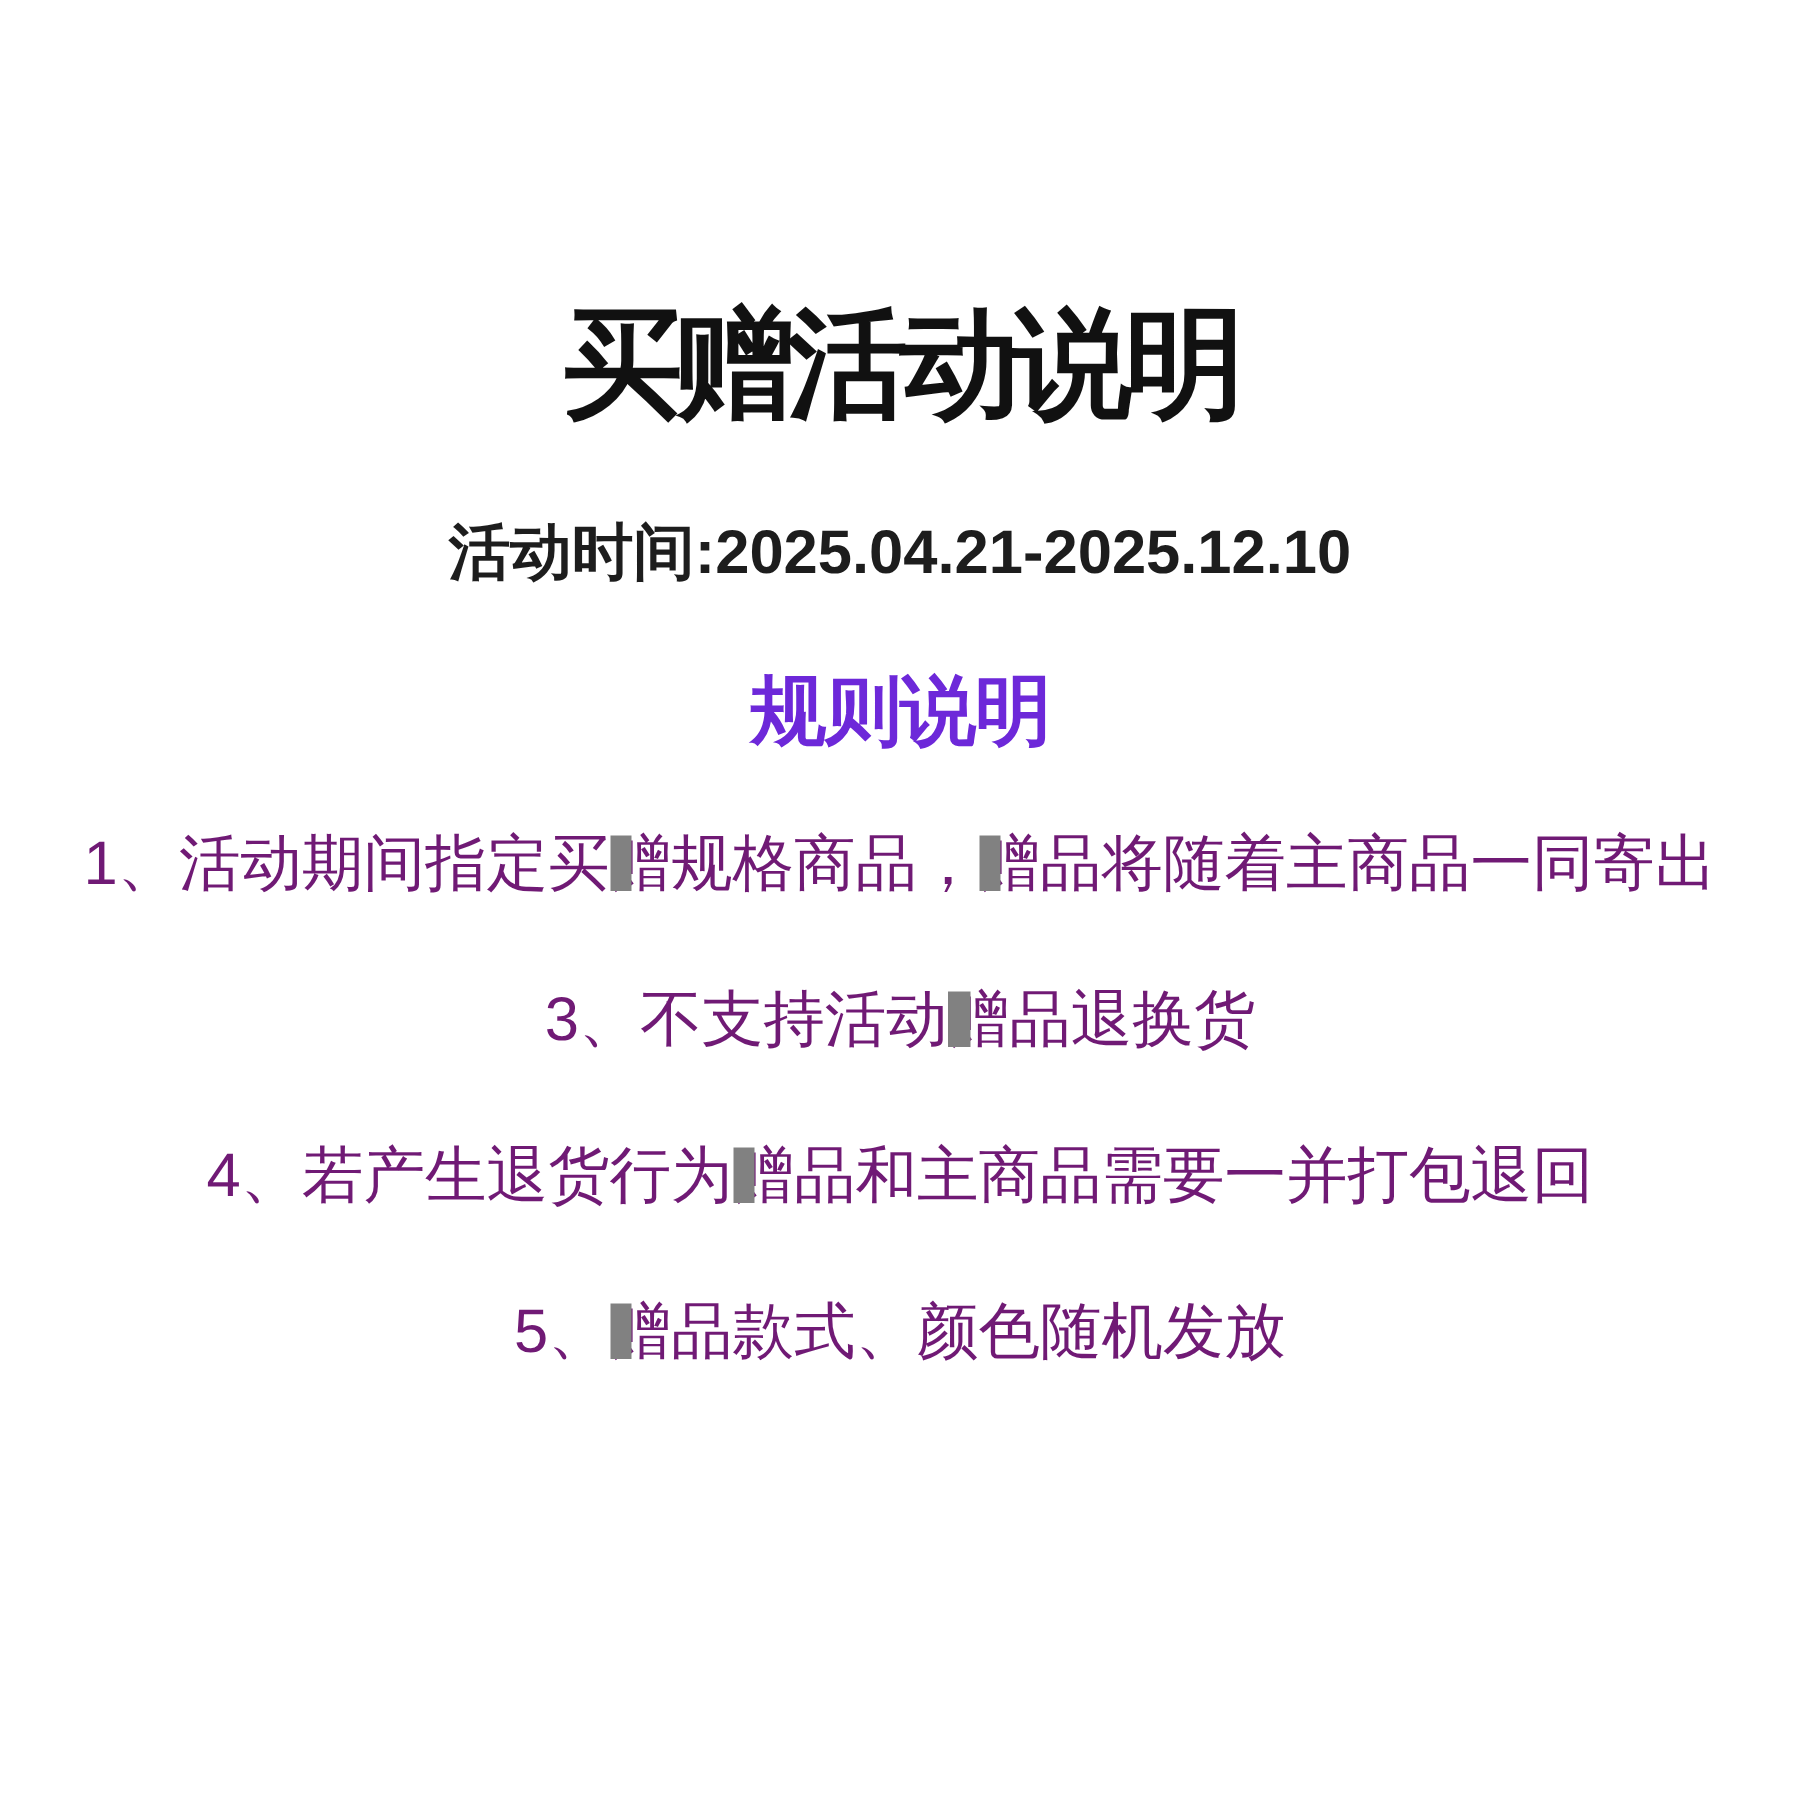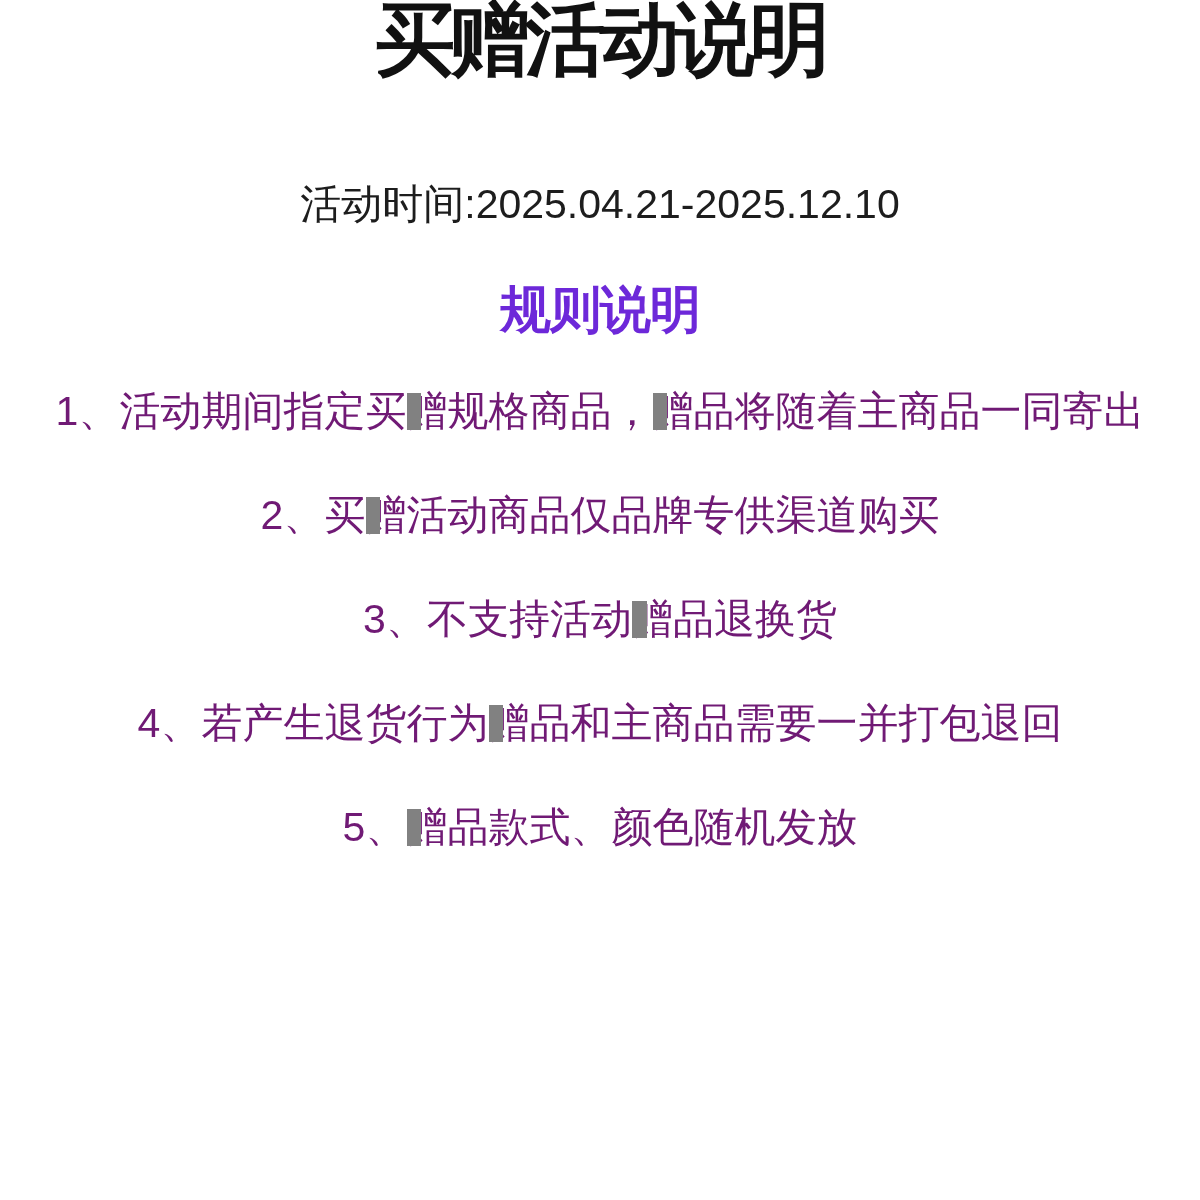--- a/index.html
+++ b/index.html
@@ -11,33 +11,34 @@
     height: 1200px;
     background: #ffffff;
     font-family: "Liberation Sans", sans-serif;
     color: #1d1d1d;
     overflow: hidden;
   }
   .page {
     width: 1200px;
     height: 1200px;
     box-sizing: border-box;
+    padding-top: 203px;
     text-align: center;
   }
   .title {
     font-size: 80px;
     font-weight: 900;
     line-height: 1;
     letter-spacing: -5px;
     color: #111111;
   }
   .period {
-    margin-top: 104px;
+    margin-top: 65px;
     font-size: 41px;
-    font-weight: 400;
+    font-weight: 700;
     line-height: 1;
     color: #1d1d1d;
   }
   .rules-heading {
     margin-top: 59px;
     font-size: 51px;
     font-weight: 800;
     line-height: 1;
     letter-spacing: -1px;
     color: #6d28d9;
@@ -74,19 +75,18 @@
 <div class="page">
 
   <div class="title">买赠活动说明</div>
 
   <div class="period">活动时间:2025.04.21-2025.12.10</div>
 
   <div class="rules-heading">规则说明</div>
 
   <div class="rules">
     <div class="rule-line">1、活动期间指定买<span class="patched-char">赠</span>规格商品，<span class="patched-char">赠</span>品将随着主商品一同寄出</div>
-    <div class="rule-line">2、买<span class="patched-char">赠</span>活动商品仅品牌专供渠道购买</div>
     <div class="rule-line">3、不支持活动<span class="patched-char">赠</span>品退换货</div>
     <div class="rule-line">4、若产生退货行为<span class="patched-char">赠</span>品和主商品需要一并打包退回</div>
     <div class="rule-line">5、<span class="patched-char">赠</span>品款式、颜色随机发放</div>
   </div>
 
 </div>
 
 </body></html>

